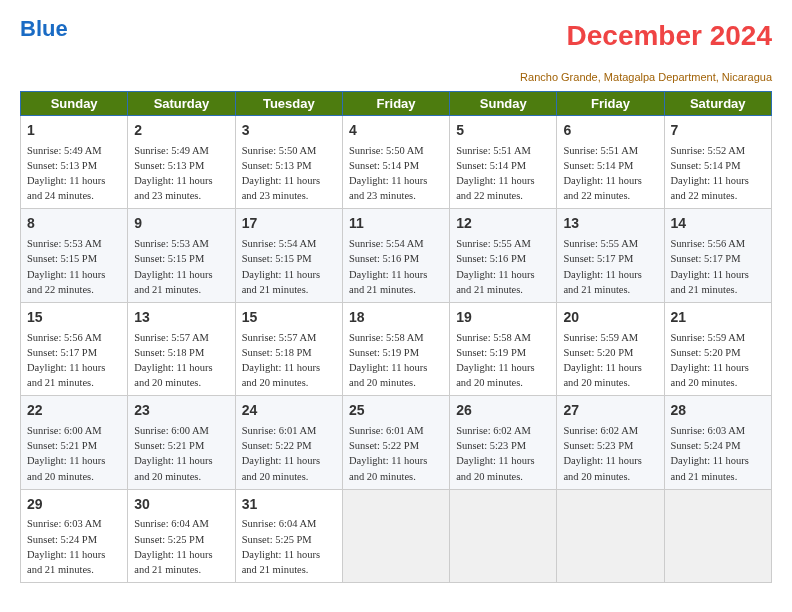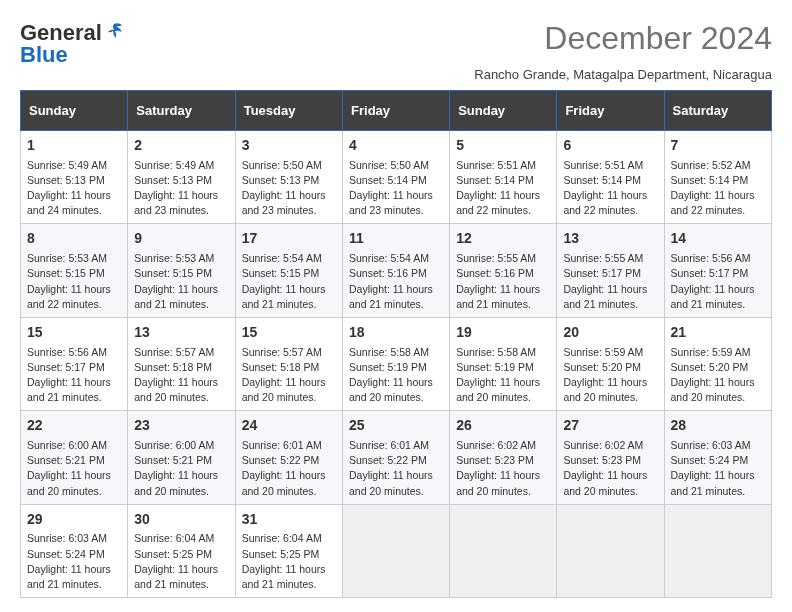--- a/index.html
+++ b/index.html
@@ -20,40 +20,40 @@
       display: flex;
       flex-direction: column;
       align-items: flex-start;
     }
     .logo-general { color: #333; }
     .logo-blue { color: #1a6bc4; }
     .title-block {
       text-align: right;
     }
     .month-title {
-      font-size: 32px;
-      font-weight: normal;
-      color: #737373;
+      font-size: 28px;
+      font-weight: bold;
+      color: #ef4444;
     }
     .subtitle {
-      font-size: 13px;
-      color: #404040;
-      margin-top: 10px;
+      font-size: 11px;
+      color: #a16207;
+      margin-top: 19px;
     }
     .calendar {
       width: 100%;
       border-collapse: collapse;
       margin-top: 8px;
       font-size: 11px;
     }
     .calendar th {
-      background-color: #404040;
+      background-color: #4d7c0f;
       color: #fff;
-      text-align: left;
-      padding: 12px 8px;
+      text-align: center;
+      padding: 4px 8px;
       font-size: 13px;
       font-weight: bold;
       border: 1px solid #2a6db5;
     }
     .calendar td {
       border: 1px solid #ccc;
       vertical-align: top;
       padding: 5px 6px;
       width: 108px;
       min-height: 80px;
@@ -69,36 +69,31 @@
     .day-number {
       font-size: 14px;
       font-weight: bold;
       display: block;
       margin-bottom: 2px;
     }
     .day-info {
       font-size: 10.5px;
       color: #333;
       line-height: 1.45;
+      font-family: Liberation Serif, serif;
     }
     .empty-cell {
       background-color: #f0f0f0 !important;
     }
   </style>
 </head>
 <body>
 
 <div class="header">
   <div class="logo">
-    <div style="display:flex; align-items:center;">
-      <span class="logo-general" style="font-size:22px;font-weight:bold;color:#333;">General</span>
-      <svg width="22" height="22" viewBox="0 0 22 22" style="margin-left:2px;margin-top:-4px;">
-        <path d="M10 4 Q14 2 18 5 Q15 7 12 6 Q16 8 18 12 Q14 10 11 11 Q13 14 12 18 Q9 15 9 11 Q6 13 4 12 Q7 9 10 10 Q8 6 10 4Z" fill="#1a6bc4"></path>
-      </svg>
-    </div>
     <span class="logo-blue" style="font-size:22px;font-weight:bold;color:#1a6bc4;margin-top:-4px;">Blue</span>
   </div>
   <div class="title-block">
     <div class="month-title">December 2024</div>
     <div class="subtitle">Rancho Grande, Matagalpa Department, Nicaragua</div>
   </div>
 </div>
 
 <table class="calendar">
   <thead>

